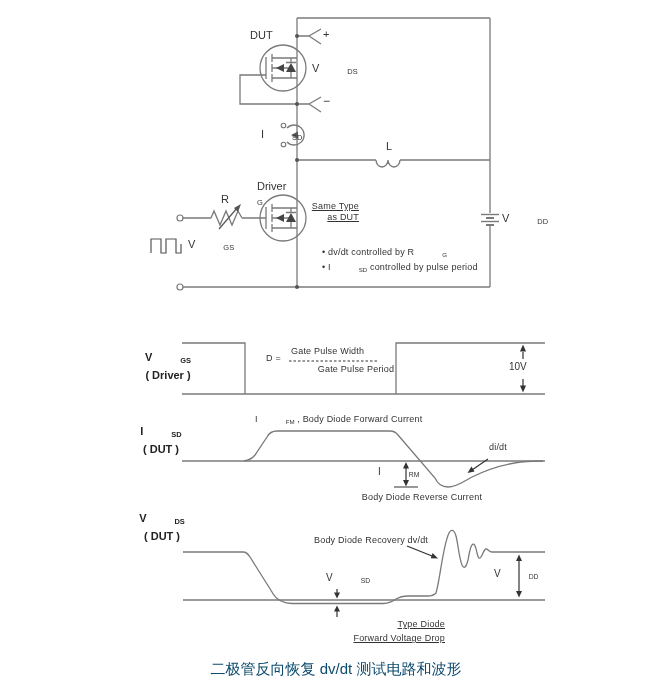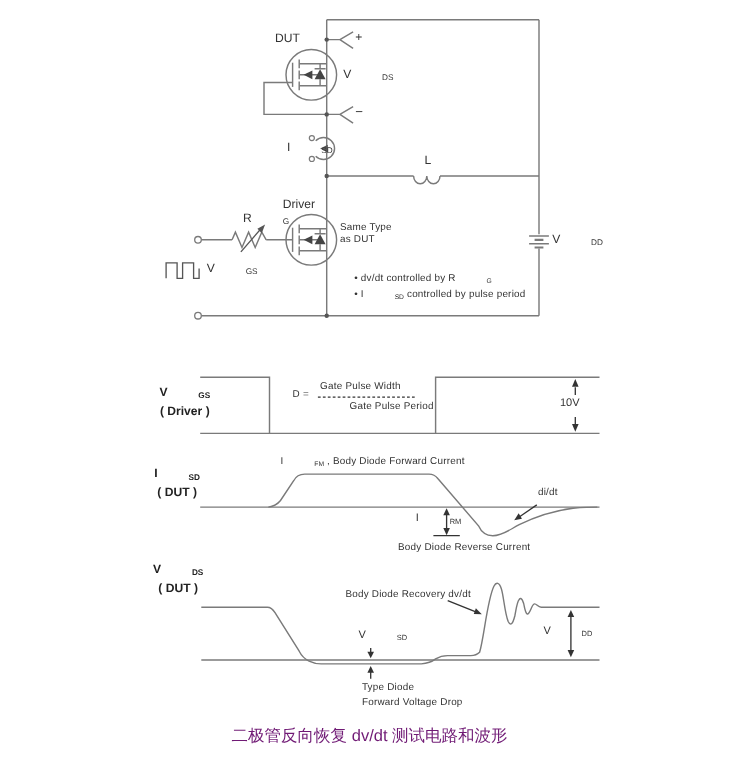--- a/index.html
+++ b/index.html
@@ -6,23 +6,23 @@
   .canvas{position:relative;width:672px;height:700px;background:#ffffff;overflow:hidden;
           font-family:"Liberation Sans",sans-serif;}
   svg{position:absolute;left:0;top:0;}
   .lbl{position:absolute;font-size:10px;color:#333;white-space:nowrap;line-height:1.1;}
   .s9{font-size:9px;letter-spacing:0.2px;}
   .s11{font-size:11px;}
   .s12{font-size:12px;}
   .sb{font-size:68%;position:relative;top:2px;letter-spacing:0;padding-left:28px;}
   .axis{position:absolute;width:76px;text-align:center;font-weight:bold;font-size:11px;
         color:#222;line-height:16px;white-space:nowrap;}
-  .ctr{text-align:left;white-space:normal;}
+  .ctr{text-align:right;white-space:normal;text-decoration:underline;}
   .caption{position:absolute;left:0;top:660px;width:672px;text-align:center;
-           font-size:15px;color:#701a75;}
+           font-size:15px;color:#0c4a6e;}
 </style>
 </head>
 <body>
 
 <div class="canvas">
 
   <svg width="672" height="700" viewBox="0 0 672 700">
 
     <g stroke="#7a7a7a" stroke-width="1.3" fill="none">
       <path d="M297,18 V287"></path>

